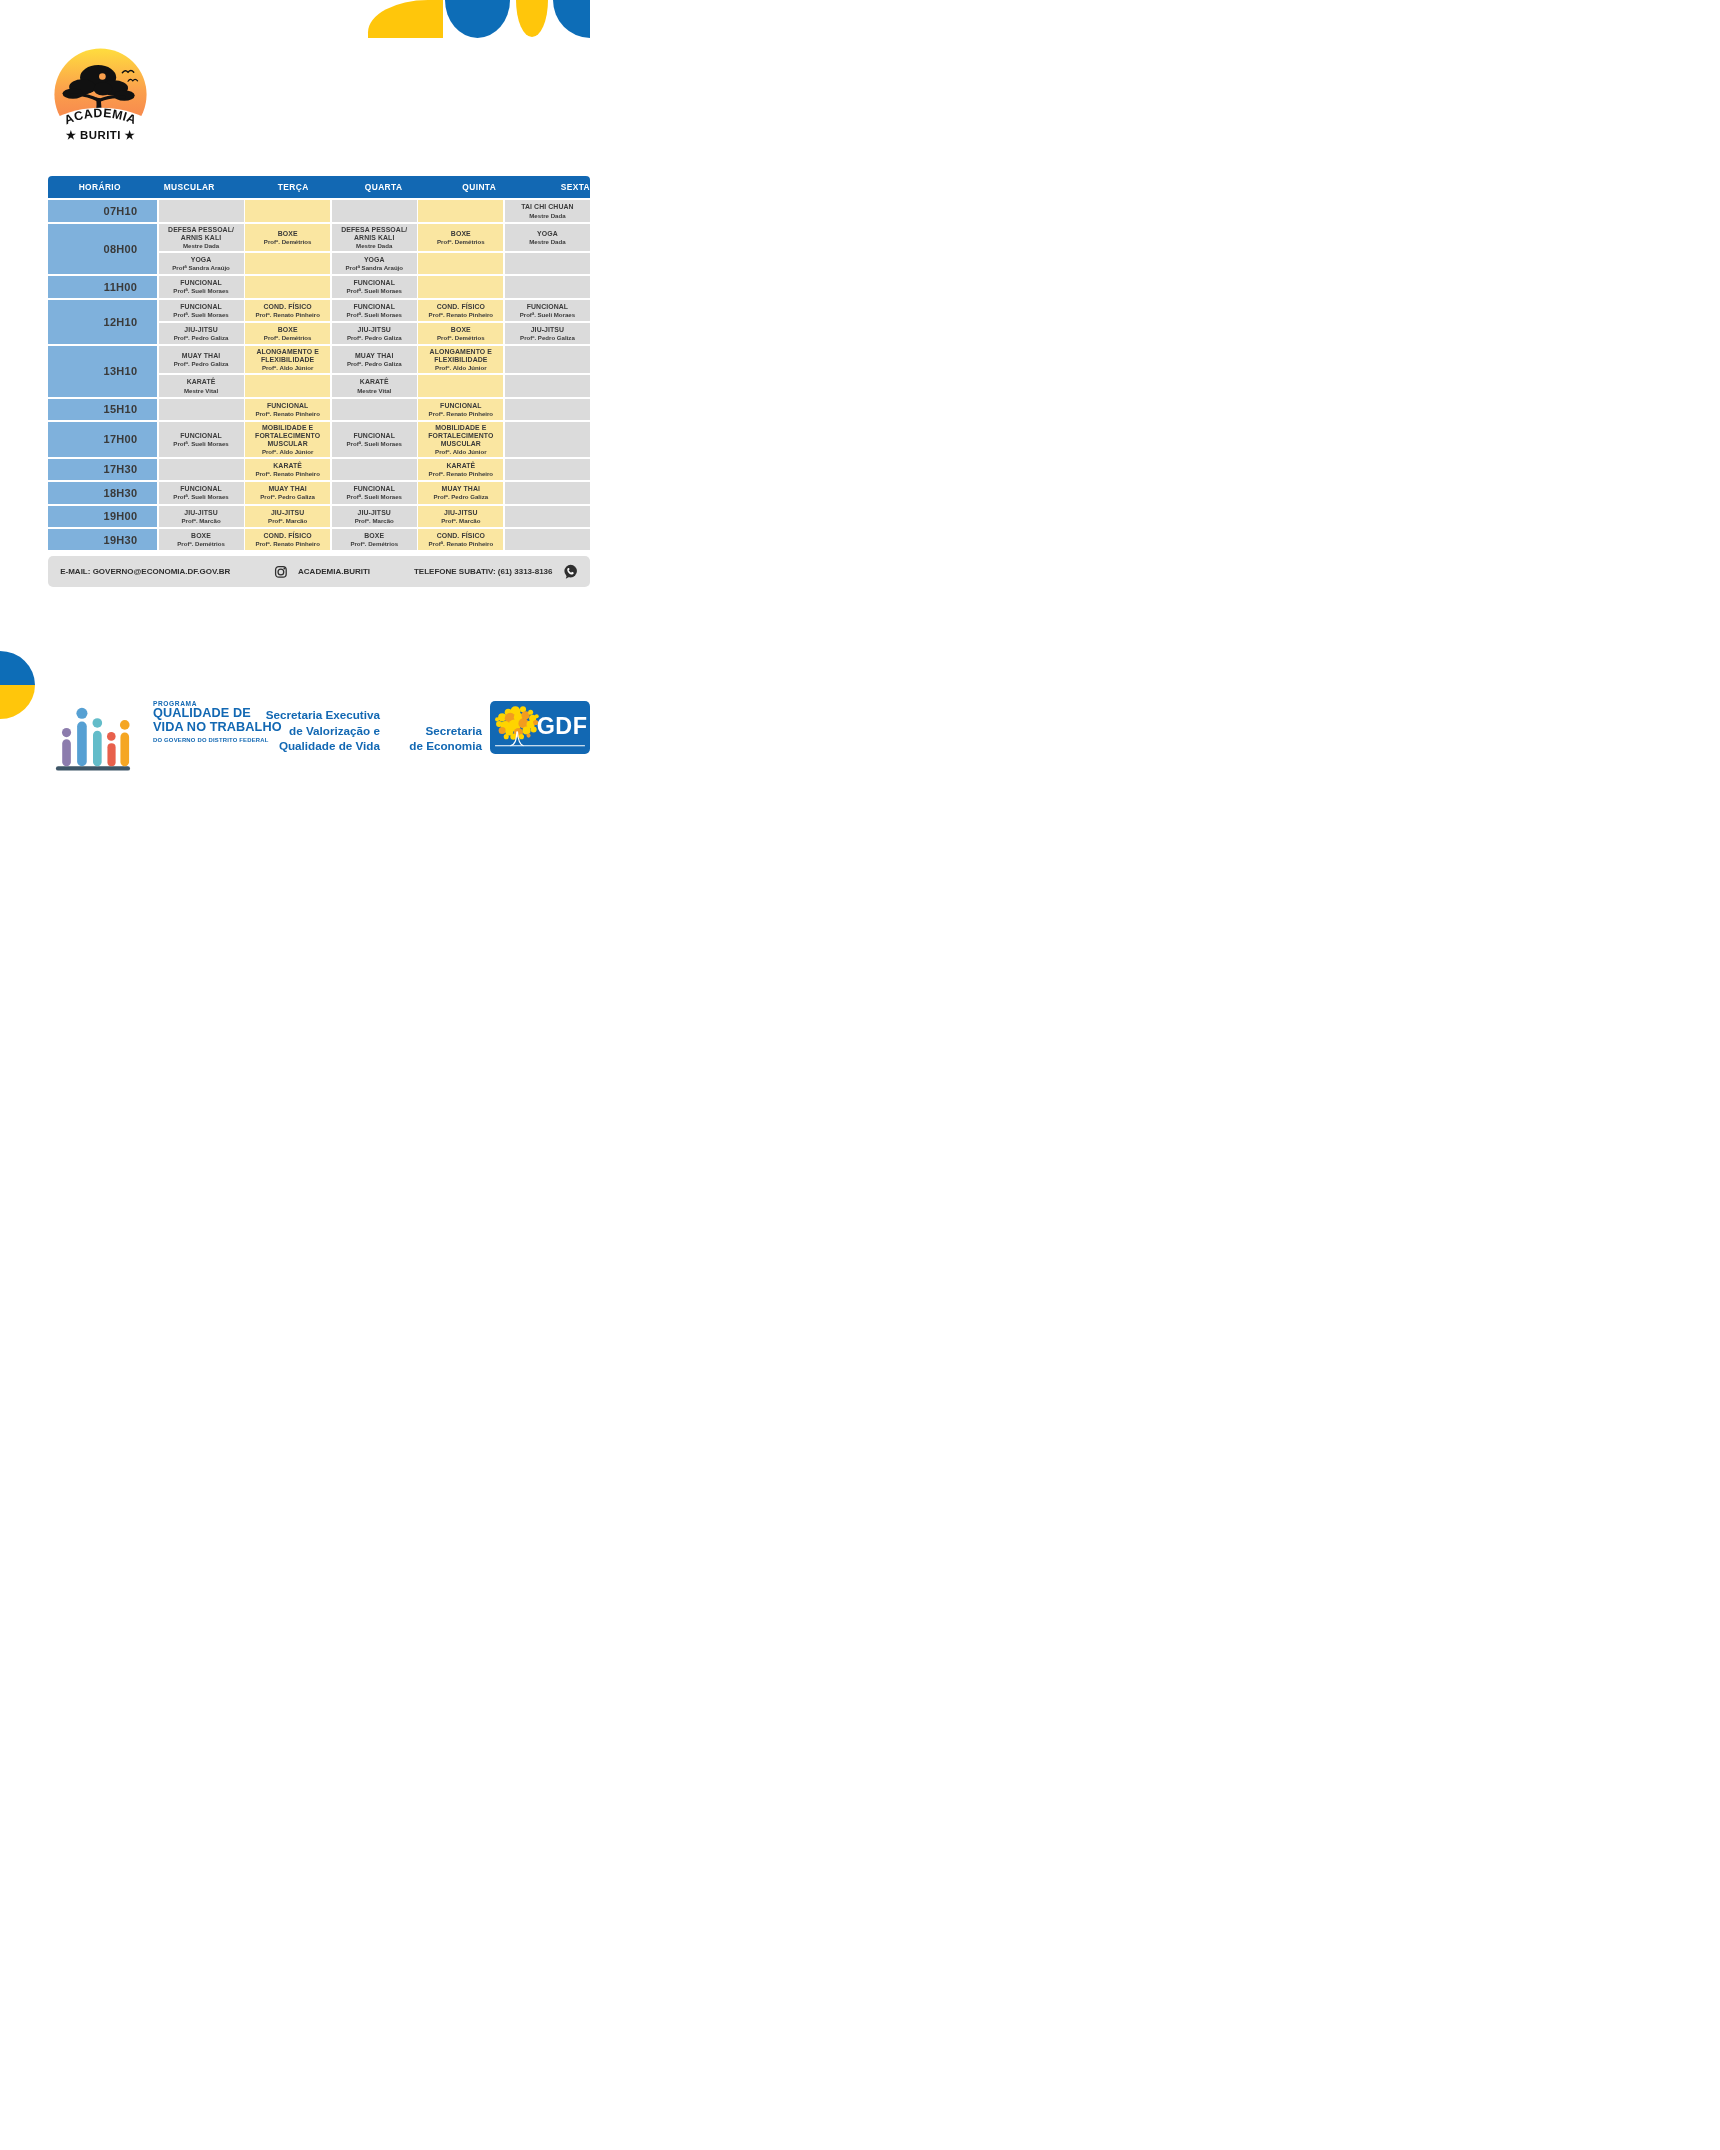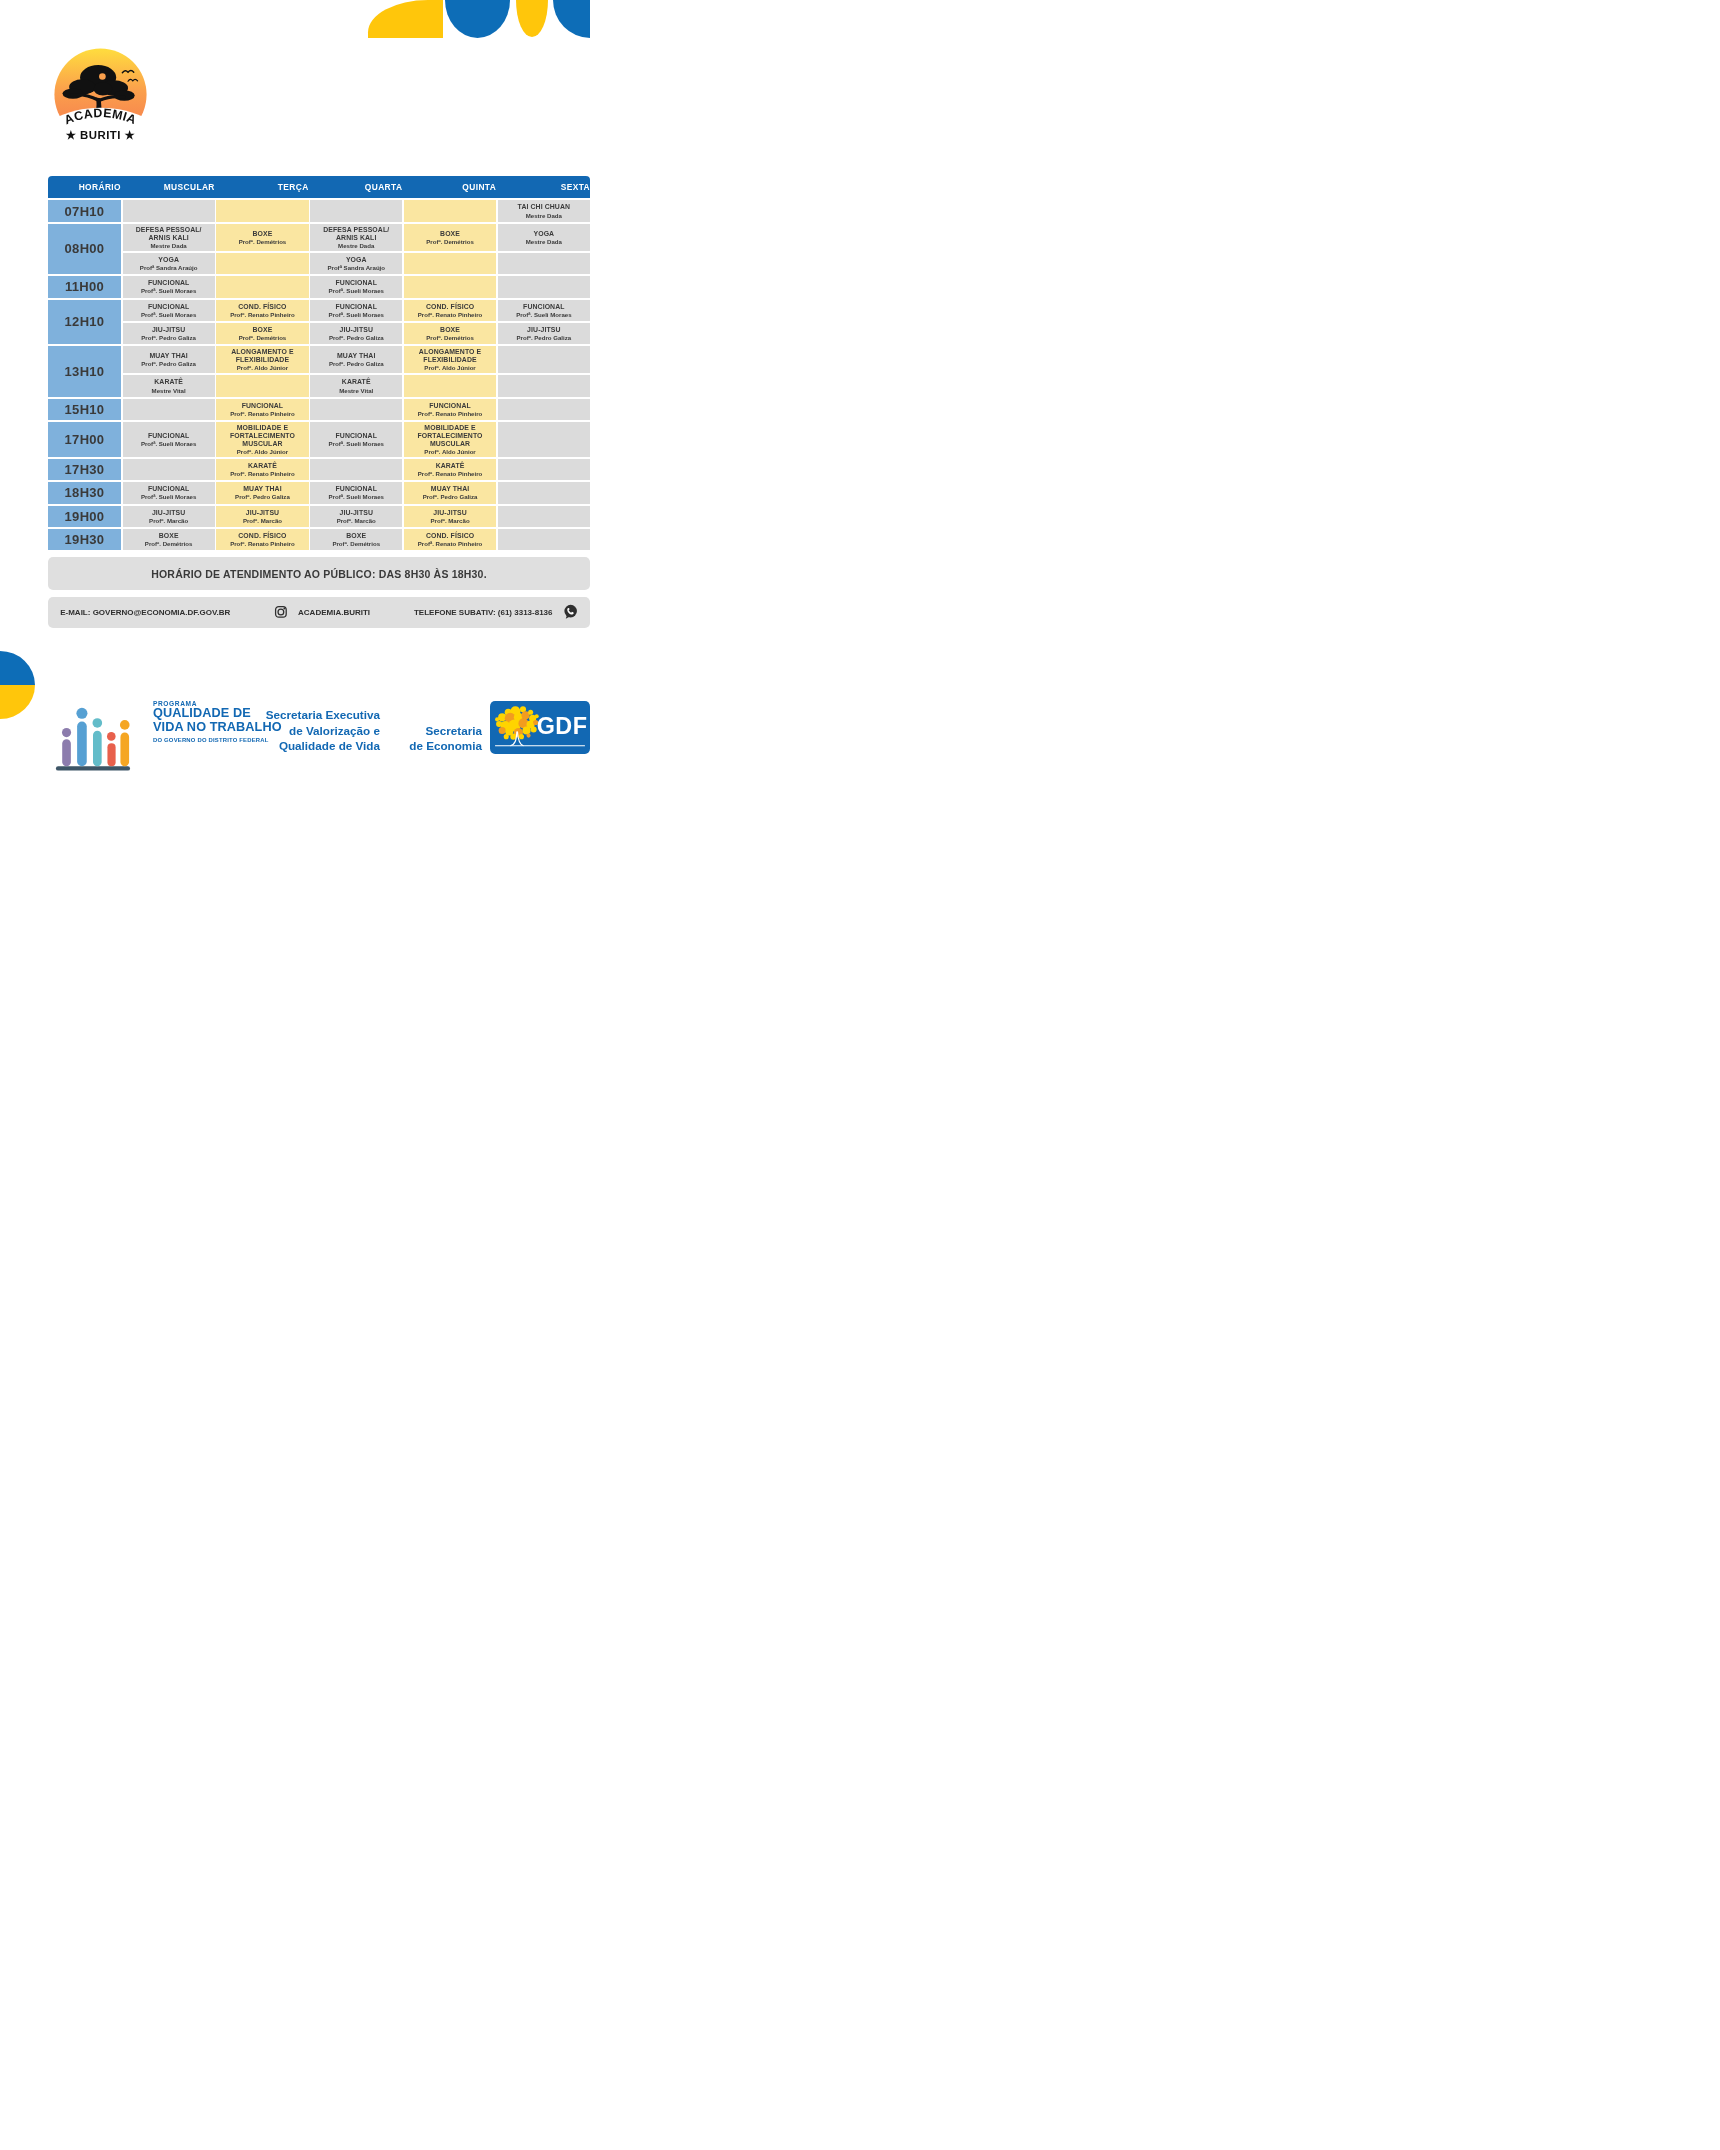--- a/index.html
+++ b/index.html
@@ -31,21 +31,21 @@
 
   
   .schedule{position:absolute;top:176px;left:48px;width:542px;}
   .thead{display:flex;gap:1.5px;background:var(--blue);border-radius:4.1px 4.1px 0 0;
          height:22.4px;align-items:center;}
   .th{flex:1;text-align:right;color:#fff;font-weight:bold;font-size:8.4px;letter-spacing:0.4px;}
   .th.time{flex:0 0 73px;}
   .tbody{display:flex;flex-direction:column;gap:2px;margin-top:2px;}
   .block{display:flex;gap:1.5px;}
   .time-cell{flex:0 0 73px;background:var(--time-blue);display:flex;align-items:center;
-             justify-content:center;font-size:13px;font-weight:bold;color:#3a3a3a;letter-spacing:0.3px;}
+             justify-content:center;font-size:11px;font-weight:bold;color:#3a3a3a;letter-spacing:0.3px;padding-left:36px;}
   .subrows{flex:1;display:flex;flex-direction:column;gap:2px;}
   .subrow{display:flex;gap:1.5px;flex:1;}
   .cell{flex:1;min-height:21.4px;display:flex;flex-direction:column;align-items:center;
         justify-content:center;text-align:center;padding:2px 3.1px;box-sizing:border-box;}
   .cell.gray{background:var(--cell-gray);}
   .cell.yellow{background:var(--cell-yellow);}
   .cls{font-size:6.9px;font-weight:bold;color:#3a3a3a;line-height:1.12;letter-spacing:0.1px;}
   .prof{font-size:6.1px;font-weight:bold;color:#3a3a3a;line-height:1.15;margin-top:0.5px;}
 
   
@@ -428,23 +428,20 @@
               <div class="cell yellow">
                 <div class="cls">COND. FÍSICO</div>
                 <div class="prof">Profª. Renato Pinheiro</div>
               </div>
               <div class="cell gray"></div>
             </div>
           </div>
         </div>
       </div>
 
-    <div class="notice-box">
-      <span class="notice-text">HORÁRIO DE ATENDIMENTO AO PÚBLICO: DAS 8H30 ÀS 18H30.</span>
-    </div>
 
     <div class="contact-bar">
       <span class="contact-text">E-MAIL: GOVERNO@ECONOMIA.DF.GOV.BR</span>
       <span class="spacer"></span>
       <span class="contact-group">
         <svg width="13.8" height="13.8" viewBox="0 0 26 26">
           <rect x="3" y="3" width="20" height="20" rx="6" fill="none" stroke="#2f2f2f" stroke-width="2.4"></rect>
           <circle cx="13" cy="13" r="5.4" fill="none" stroke="#2f2f2f" stroke-width="2.4"></circle>
           <circle cx="19.4" cy="6.6" r="1.7" fill="#2f2f2f"></circle>
         </svg>

